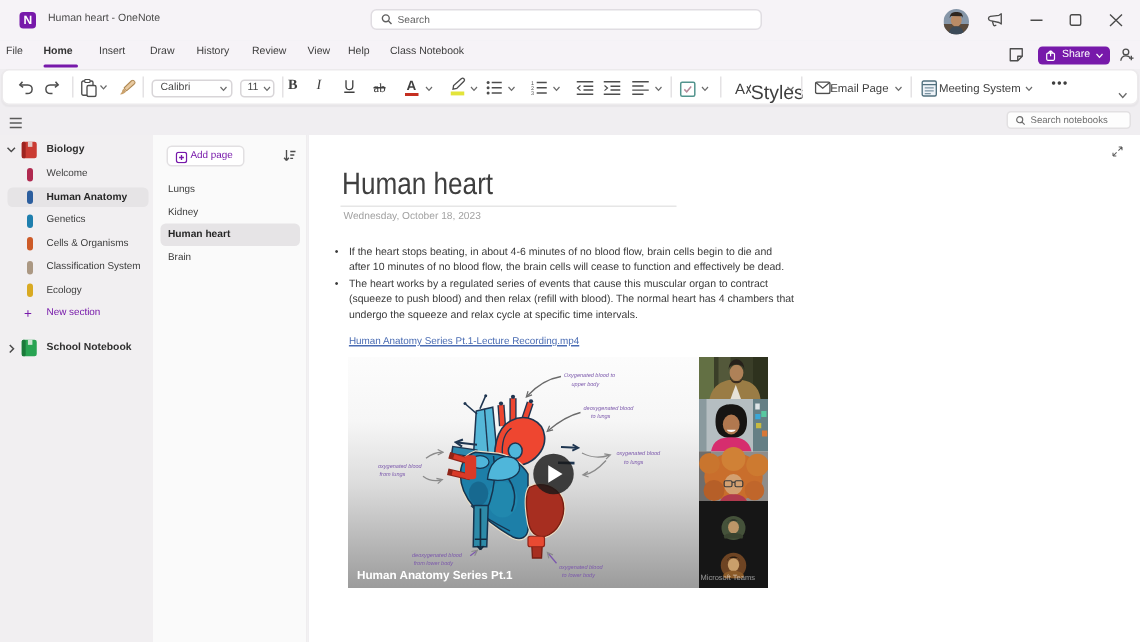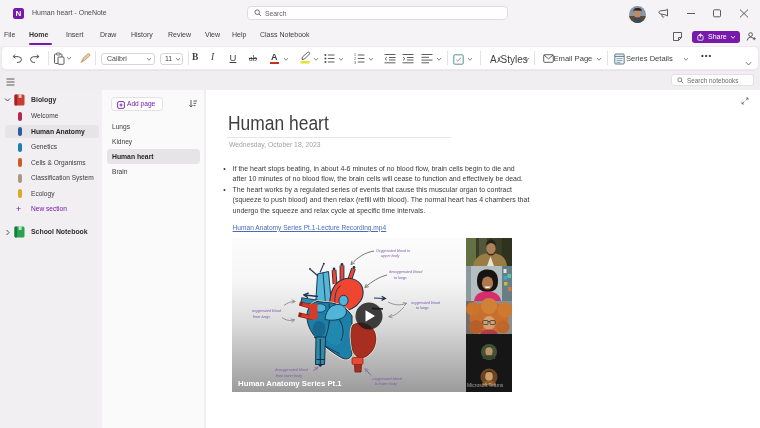--- a/index.html
+++ b/index.html
@@ -199,21 +199,21 @@
 </svg>
 <svg class="abs" style="left:467px;top:57px;" width="6" height="5" viewBox="0 0 6 5">
     <path d="M1 1 L3 3.3 L5 1" fill="none" stroke="#6a6a6a" stroke-width="0.8"></path>
   </svg>
 <div class="abs" style="left:480px;top:51px;width:1px;height:14px;background:#e4e2e4;"></div>
 
 <svg class="abs" style="left:490px;top:53px;" width="12" height="12" viewBox="0 0 12 12">
   <text x="0" y="9.5" font-size="10" fill="#3f3f3f" font-family="Liberation Sans">A</text>
   <path d="M7.5 9.5 L10.5 3.5 M10.5 9 L8 4.5" stroke="#3f3f3f" stroke-width="0.8" fill="none"></path>
 </svg>
-<div class="abs" style="left:500.5px;top:53.5px;font-size:10px;color:#3f3f3f;white-space:nowrap;">Styles</div>
+<div class="abs" style="left:500.5px;top:53.5px;font-size:13px;color:#3f3f3f;white-space:nowrap;">Styles</div>
 <svg class="abs" style="left:524px;top:57px;" width="6" height="5" viewBox="0 0 6 5">
     <path d="M1 1 L3 3.3 L5 1" fill="none" stroke="#6a6a6a" stroke-width="0.8"></path>
   </svg>
 <div class="abs" style="left:534px;top:51px;width:1px;height:14px;background:#e4e2e4;"></div>
 
 <svg class="abs" style="left:543px;top:54px;" width="11" height="9" viewBox="0 0 11 9">
   <rect x="0.7" y="0.7" width="9.6" height="7.6" rx="1" fill="none" stroke="#4d4d4d" stroke-width="0.9"></rect>
   <path d="M0.9 1 L5.5 4.8 L10.1 1" fill="none" stroke="#4d4d4d" stroke-width="0.9"></path>
 </svg>
 <div class="abs" style="left:553.5px;top:53.5px;font-size:7.6px;color:#3f3f3f;white-space:nowrap;">Email Page</div>
@@ -222,21 +222,21 @@
   </svg>
 <div class="abs" style="left:607px;top:51px;width:1px;height:14px;background:#e4e2e4;"></div>
 
 <svg class="abs" style="left:614px;top:52.5px;" width="11" height="12" viewBox="0 0 11 12">
   <rect x="0.8" y="1" width="9.4" height="10" rx="1" fill="#eef3f8" stroke="#51707e" stroke-width="0.9"></rect>
   <line x1="0.8" y1="3.4" x2="10.2" y2="3.4" stroke="#51707e" stroke-width="0.9"></line>
   <line x1="2.5" y1="5.6" x2="8.5" y2="5.6" stroke="#7a93a2" stroke-width="0.8"></line>
     <line x1="2.5" y1="7.6" x2="8.5" y2="7.6" stroke="#7a93a2" stroke-width="0.8"></line>
     <line x1="2.5" y1="9.4" x2="6.5" y2="9.4" stroke="#7a93a2" stroke-width="0.8"></line>
 </svg>
-<div class="abs" style="left:626px;top:53.5px;font-size:7.6px;color:#3f3f3f;white-space:nowrap;">Series Details</div>
+<div class="abs" style="left:626px;top:53.5px;font-size:7.6px;color:#3f3f3f;white-space:nowrap;">Meeting System</div>
 <svg class="abs" style="left:683px;top:57px;" width="6" height="5" viewBox="0 0 6 5">
     <path d="M1 1 L3 3.3 L5 1" fill="none" stroke="#6a6a6a" stroke-width="0.8"></path>
   </svg>
 <div class="abs" style="left:701px;top:51px;font-size:8px;letter-spacing:1px;color:#3f3f3f;font-weight:bold;">•••</div>
 <svg class="abs" style="left:745px;top:61px;" width="7" height="6" viewBox="0 0 7 6">
     <path d="M1 1.2 L3.5 4 L6 1.2" fill="none" stroke="#6a6a6a" stroke-width="0.9"></path>
   </svg>
 
 <svg class="abs" style="left:6px;top:78px;" width="9" height="8" viewBox="0 0 9 8">
     <line x1="0.5" y1="1" x2="8.5" y2="1" stroke="#5a5a5a" stroke-width="1"></line>

